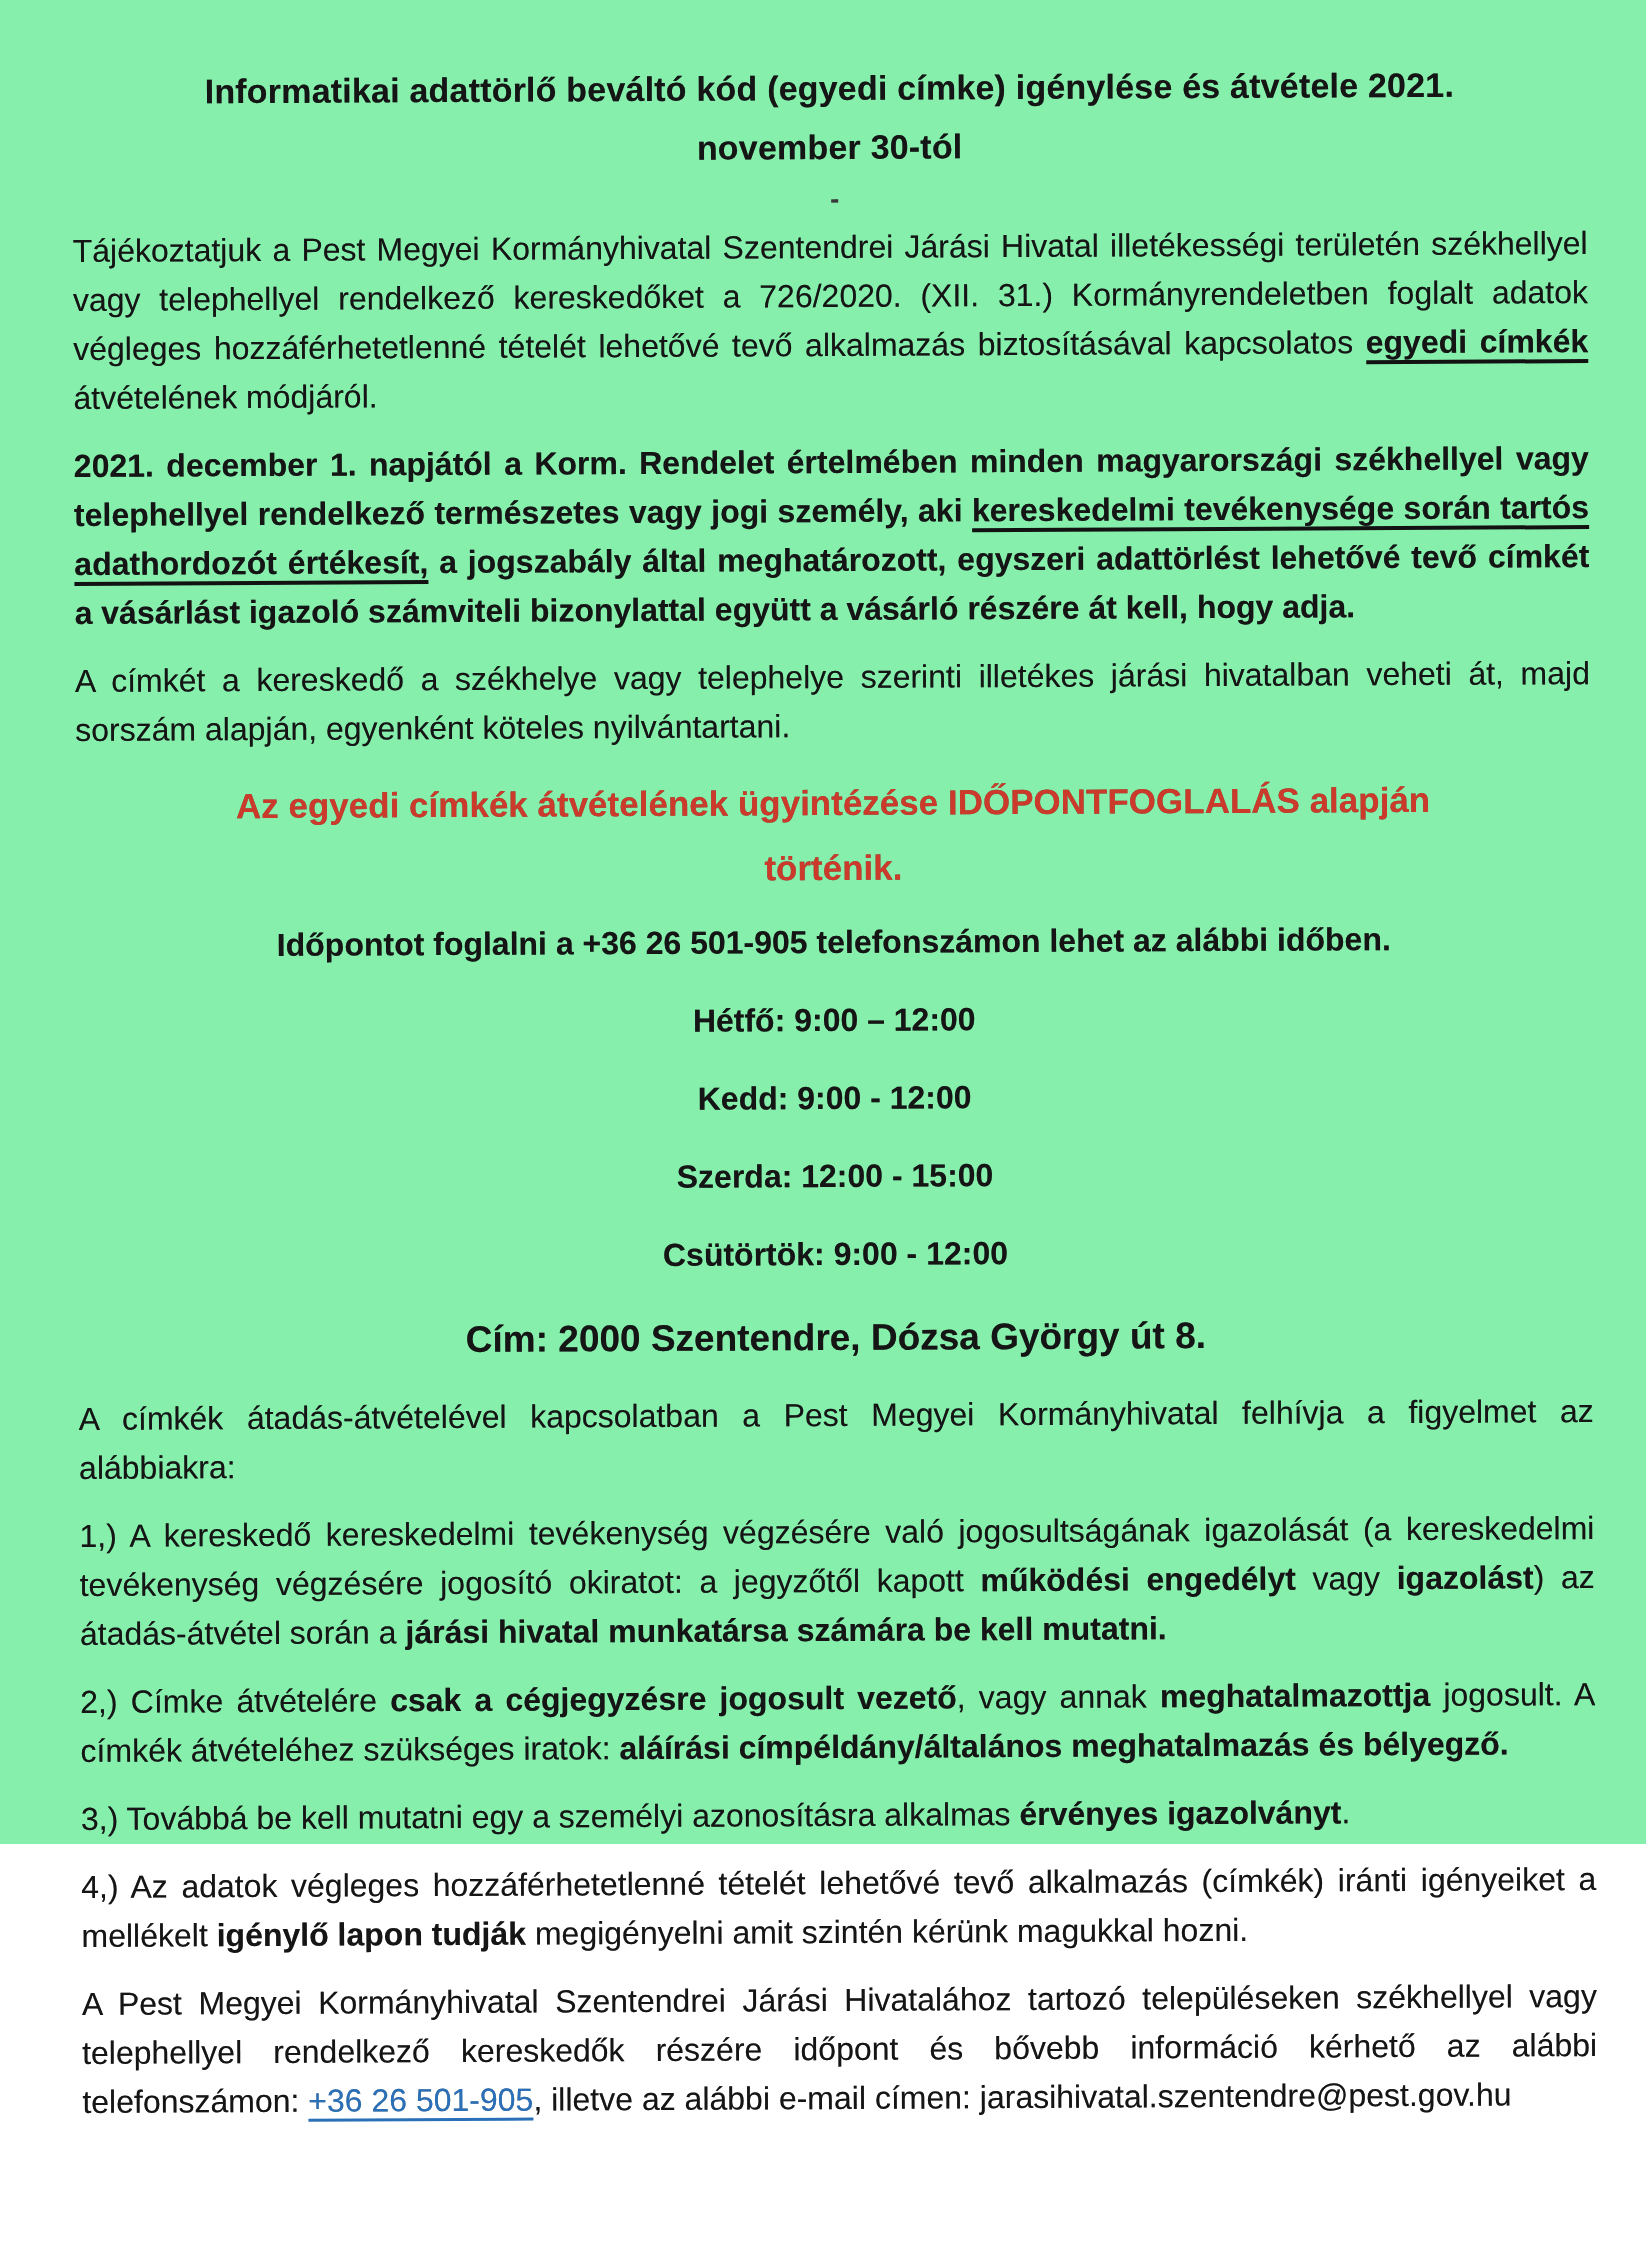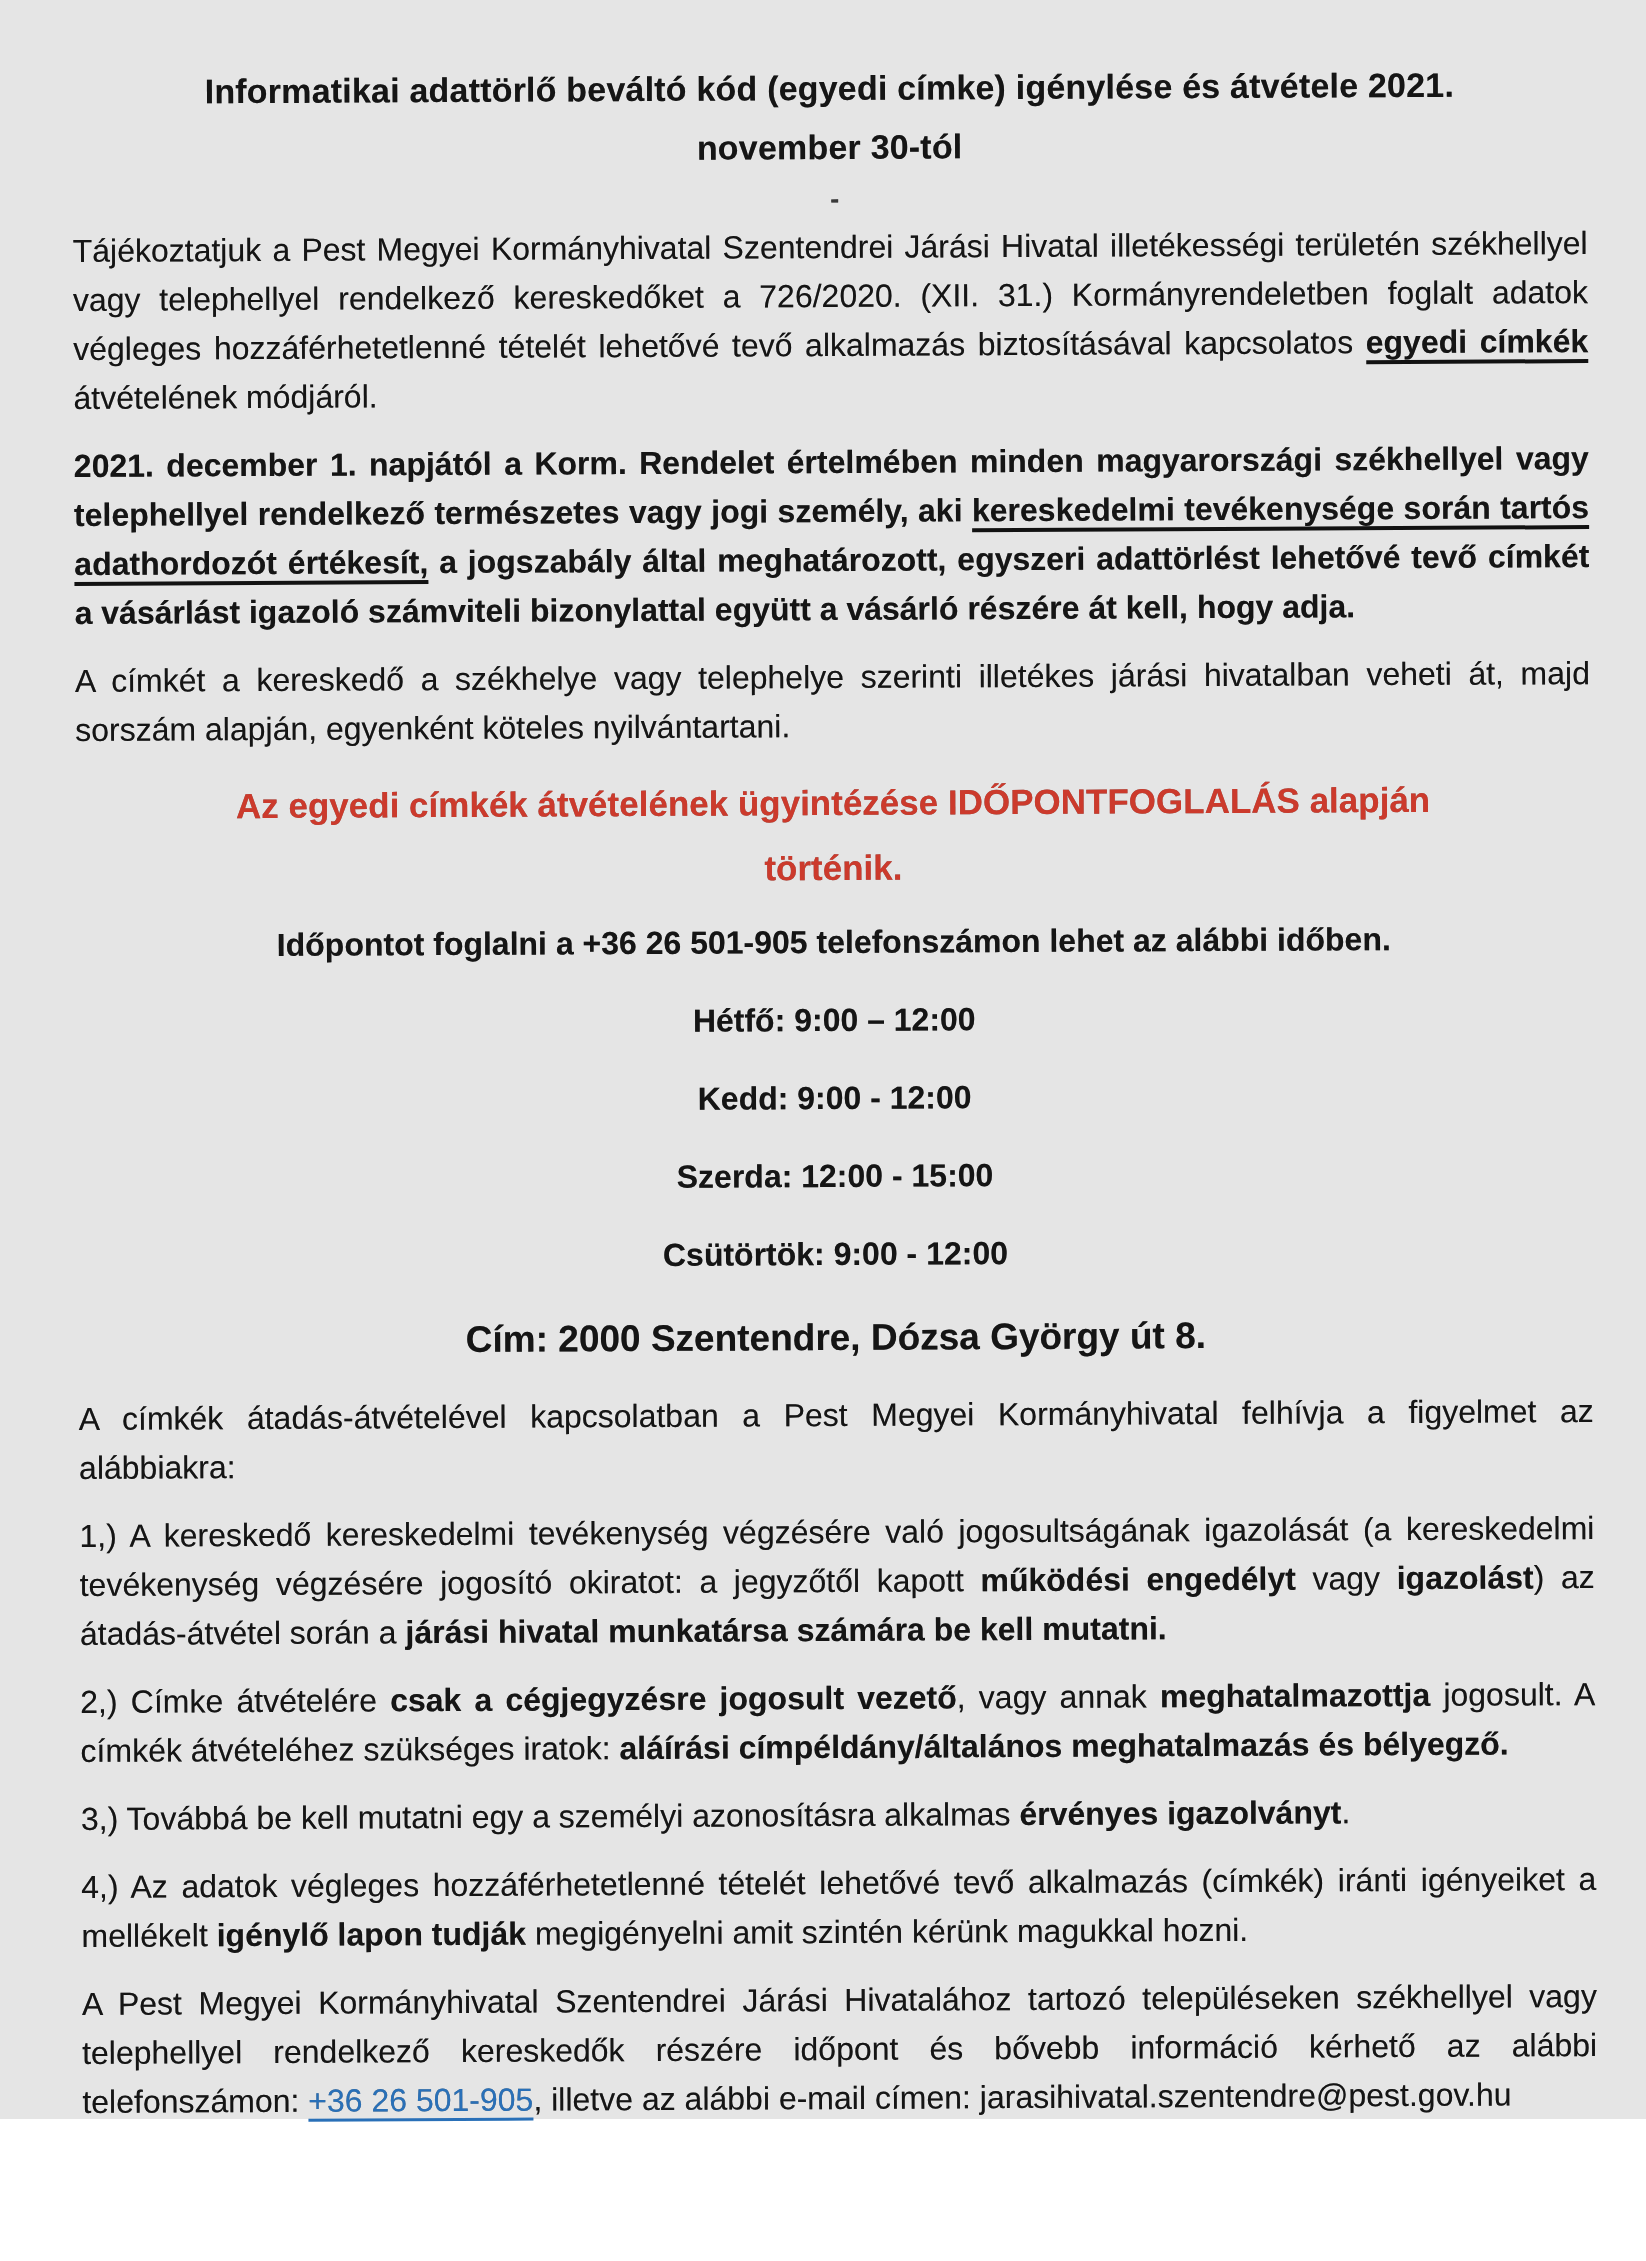--- a/index.html
+++ b/index.html
@@ -7,23 +7,23 @@
     width: 1647px;
     height: 2261px;
     background: #ffffff;
     color: #151515;
     font-family: "Liberation Sans", "DejaVu Sans", sans-serif;
     overflow: hidden;
   }
   .page {
     box-sizing: border-box;
     width: 1647px;
-    height: 2119px;
+    height: 1844px;
     padding: 59px 56px 0 76px;
-    background: #e5e5e5;
+    background: #86efac;
   }
   .scan {
     transform: rotate(-0.3deg);
     transform-origin: 50% 40%;
     
     text-shadow: 0 0 0.5px rgba(0,0,0,0.45);
   }
   .title {
     font-size: 34px;
     line-height: 59px;

